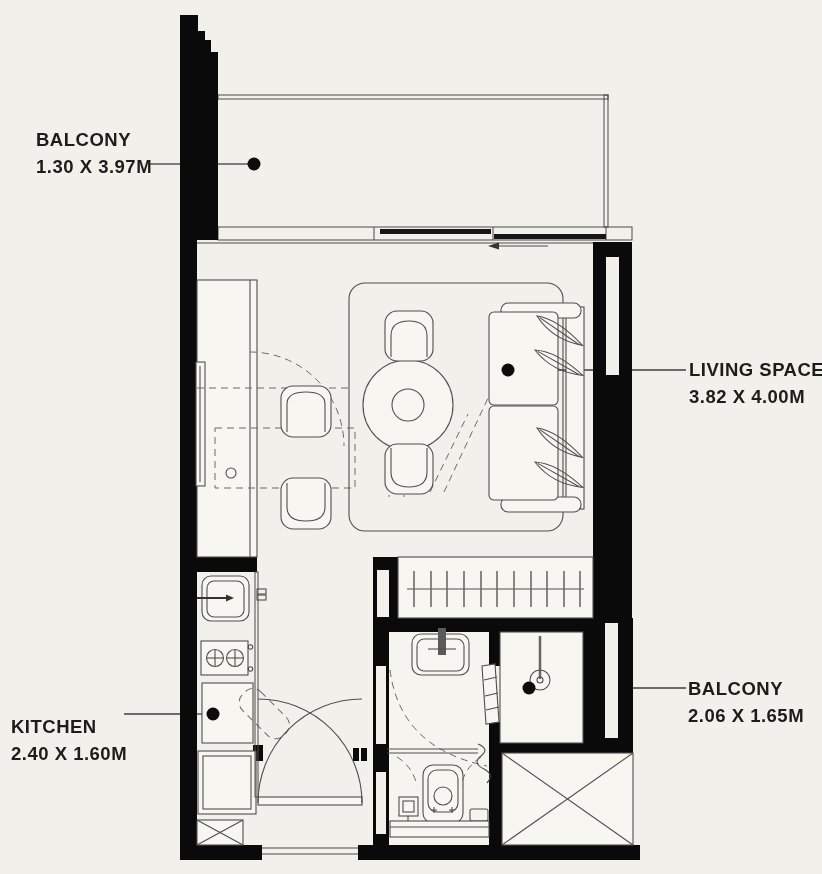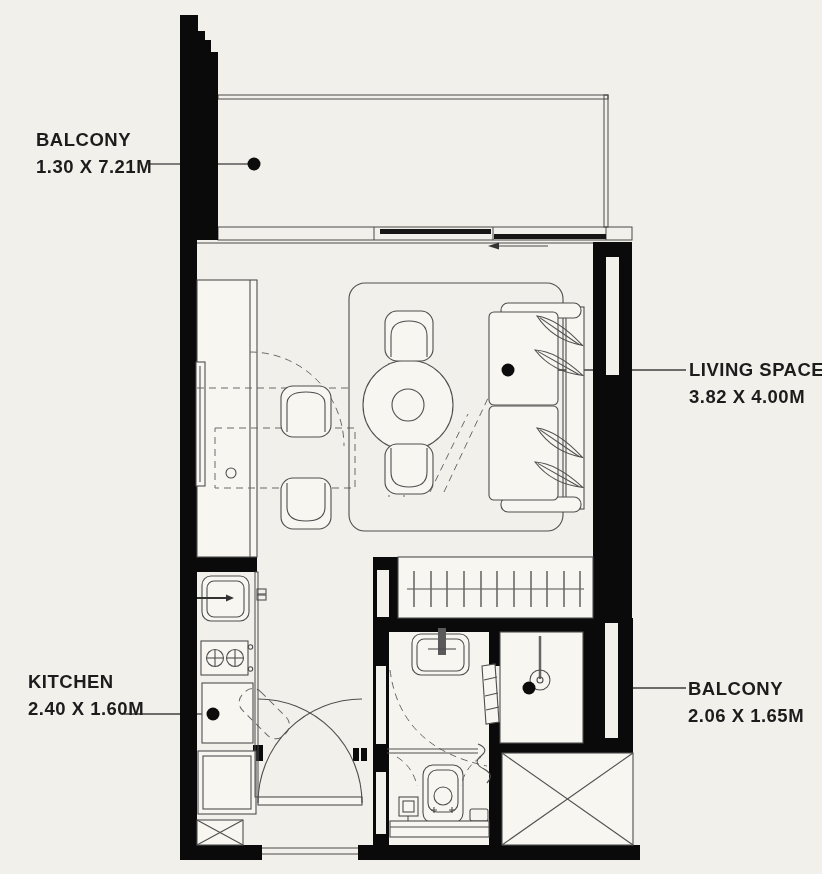--- a/index.html
+++ b/index.html
@@ -262,27 +262,27 @@
   <g>
     <circle cx="254" cy="164" r="6.5" fill="#0c0c0c"></circle>
     <circle cx="508" cy="370" r="6.5" fill="#0c0c0c"></circle>
     <circle cx="213" cy="714" r="6.5" fill="#0c0c0c"></circle>
     <circle cx="529" cy="688" r="6.5" fill="#0c0c0c"></circle>
   </g>
 </svg>
 
 <div class="room-label" style="left:36px;top:126px;">
   <span>BALCONY</span>
-  <span>1.30 X 7.21M</span>
+  <span>1.30 X 3.97M</span>
 </div>
 <div class="room-label" style="left:689px;top:356px;">
   <span>LIVING SPACE</span>
   <span>3.82 X 4.00M</span>
 </div>
-<div class="room-label" style="left:11px;top:668px;margin-left:17px;">
+<div class="room-label" style="left:11px;top:713px;">
   <span>KITCHEN</span>
   <span>2.40 X 1.60M</span>
 </div>
 <div class="room-label" style="left:688px;top:675px;">
   <span>BALCONY</span>
   <span>2.06 X 1.65M</span>
 </div>
 </div>
 
 </body></html>

